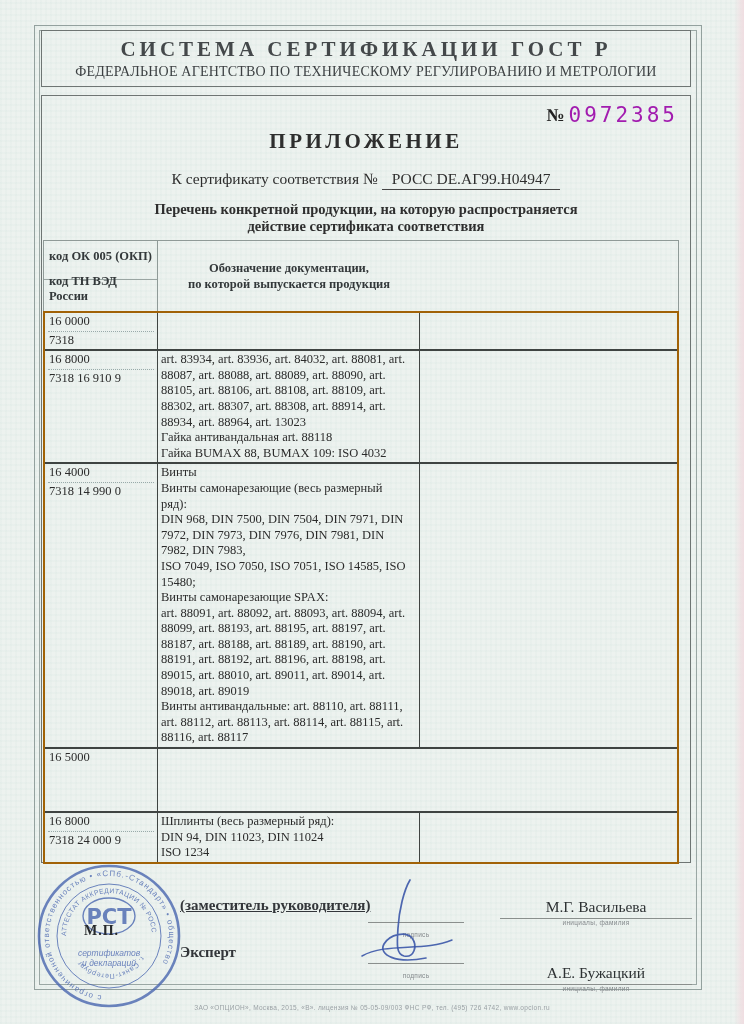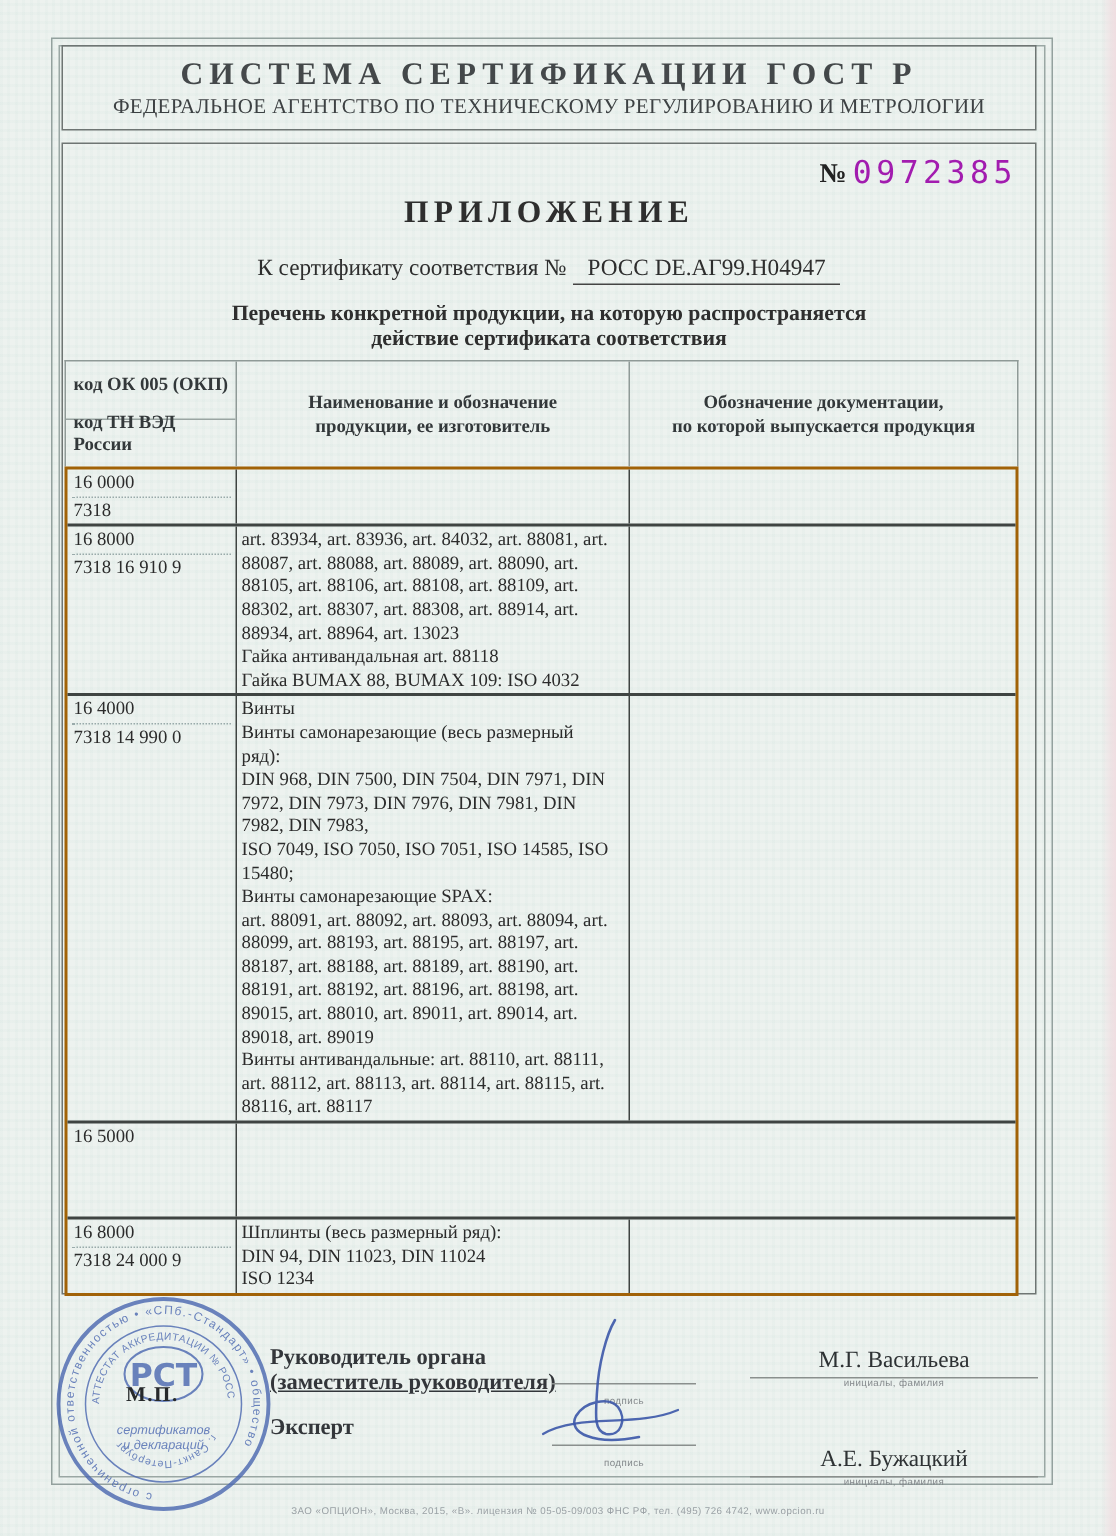--- a/index.html
+++ b/index.html
@@ -85,24 +85,20 @@
 действие сертификата соответствия</div>
 
   <div class="cert-table">
     <div class="thead">
       <div class="th">
         <span class="th-code-top">код ОК 005 (ОКП)</span>
         <span class="th-code-sep"></span>
         <span class="th-code-bottom">код ТН ВЭД России</span>
       </div>
       <div class="th">
-        <div class="th-center">Наименование и обозначение
-продукции, ее изготовитель</div>
-      </div>
-      <div class="th">
         <div class="th-center">Обозначение документации,
 по которой выпускается продукция</div>
       </div>
     </div>
     <div class="tbody">
       <div class="tr r1">
         <div class="td">
           <span class="code1">16 0000</span>
           <span class="code2">7318</span>
         </div>
@@ -163,21 +159,20 @@
         <div class="td td-name">Шплинты (весь размерный ряд):
 DIN 94, DIN 11023, DIN 11024
 ISO 1234</div>
         <div class="td"></div>
       </div>
     </div>
   </div>
 </div>
 
 <div class="role1">
-  <div>Руководитель органа</div>
   <div class="u">(заместитель руководителя)</div>
 </div>
 <div class="role2">Эксперт</div>
 
 <div class="sigline s1">
   <span class="cap">подпись</span>
 </div>
 <div class="sigline s2">
   <span class="cap">подпись</span>
 </div>

